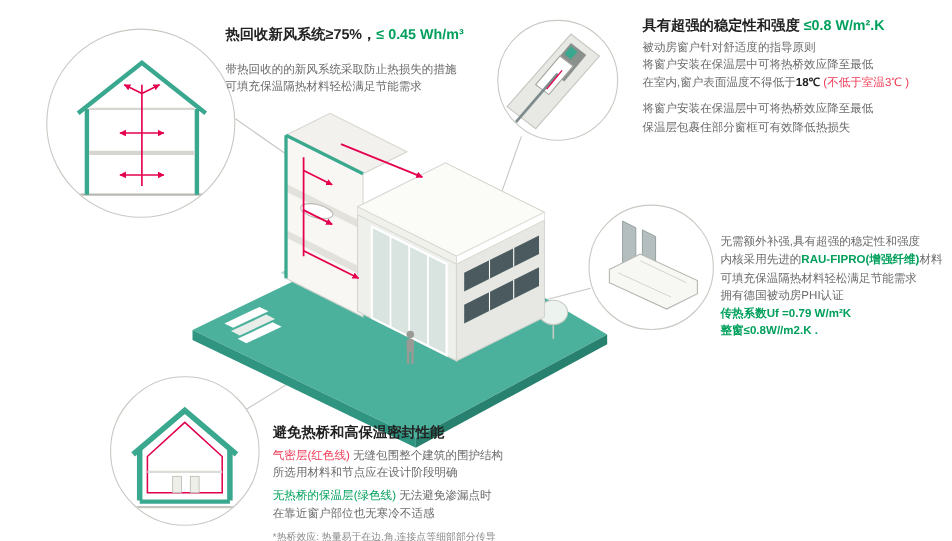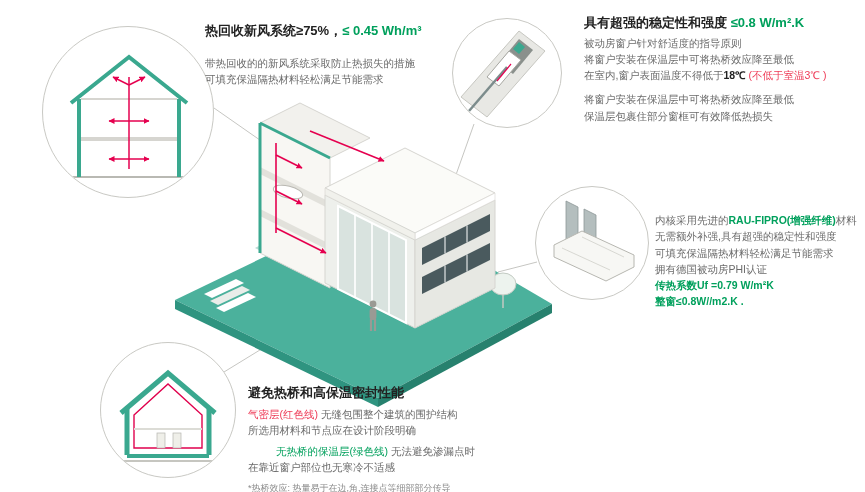--- a/index.html
+++ b/index.html
@@ -4,21 +4,21 @@
 <style>
   html,body{margin:0;padding:0;background:#ffffff;}
   .stage{position:relative;width:865px;height:492px;background:#ffffff;overflow:hidden;
          font-family:"Liberation Sans",sans-serif;}
   .circle{position:absolute;border:1px solid #c9c9c4;border-radius:50%;background:#fff;
           box-sizing:border-box;overflow:hidden;}
   .tblock{position:absolute;}
   .t-title{font-size:13px;font-weight:700;color:#222;line-height:1.35;}
   .t-body{font-size:10.5px;color:#6b6b6b;line-height:1.55;}
   .t-body div{white-space:nowrap;}
-  .g{color:#00a05c;margin-left:28px;}
+  .g{color:#00a05c;}
   .gb{color:#00a05c;font-weight:700;}
   .rd{color:#ee3a56;}
   .dk{color:#222;font-weight:700;margin-top:28px;}
   .gap{height:8px;}
   .footnote{font-size:9px;color:#8a8a8a;margin-top:6px;white-space:nowrap;}
   svg{display:block;}
   .overlay{position:absolute;left:0;top:0;}
 </style>
 </head>
 <body>
@@ -171,24 +171,24 @@
         <span>在室内,窗户表面温度不得低于</span><span class="dk">18℃ </span><span class="rd">(不低于室温3℃ )</span>
       </div>
       <div class="gap"></div>
       <div>将窗户安装在保温层中可将热桥效应降至最低</div>
       <div>保温层包裹住部分窗框可有效降低热损失</div>
     </div>
   </div>
 
   <div class="tblock" style="left:655px;top:212px;width:208px;">
     <div class="t-body">
+      <div>无需额外补强,具有超强的稳定性和强度</div>
       <div>
         <span>内核采用先进的</span><span class="gb">RAU-FIPRO(增强纤维)</span><span>材料</span>
       </div>
-      <div>无需额外补强,具有超强的稳定性和强度</div>
       <div>可填充保温隔热材料轻松满足节能需求</div>
       <div>拥有德国被动房PHI认证</div>
       <div class="gb">传热系数Uf =0.79 W/m²K</div>
       <div class="gb">整窗≤0.8W//m2.K .</div>
     </div>
   </div>
 
   <div class="tblock" style="left:248px;top:384px;width:350px;">
     <div class="t-title">避免热桥和高保温密封性能</div>
     <div class="t-body" style="margin-top:4px;">

